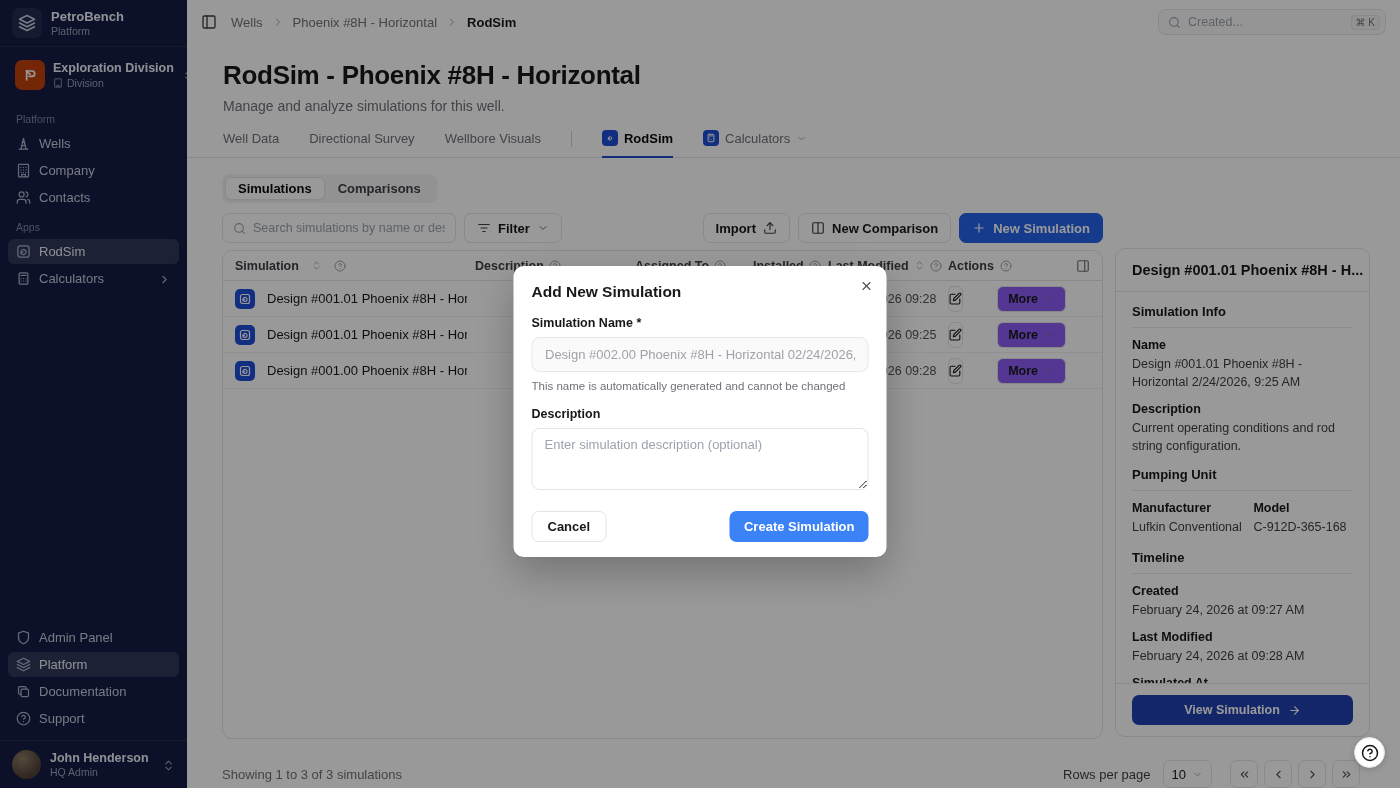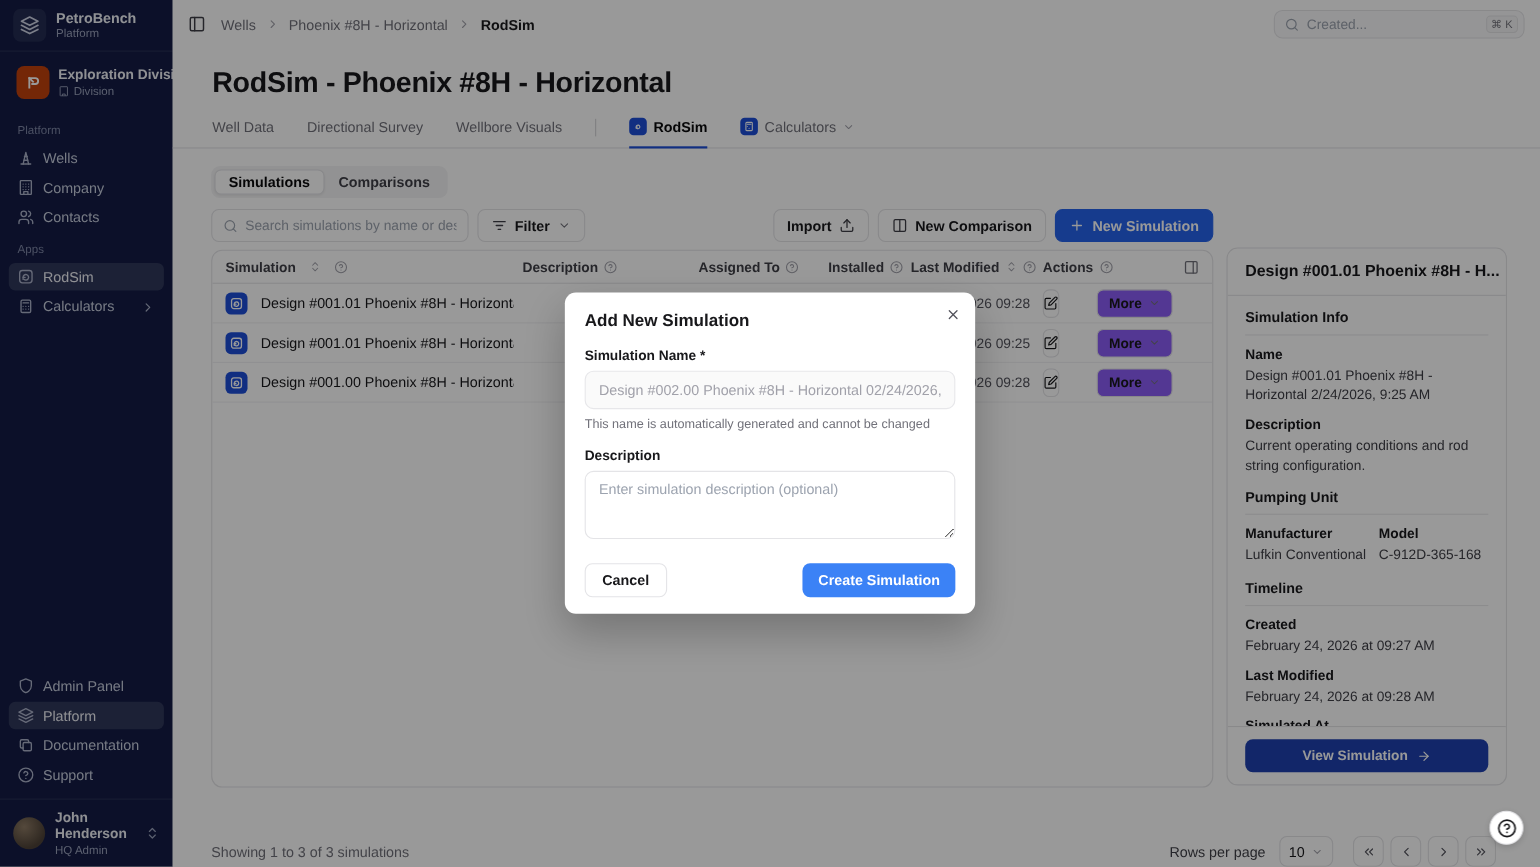--- a/index.html
+++ b/index.html
@@ -1,21 +1,21 @@
 <!DOCTYPE html>
 <html><head>
 <meta charset="utf-8">
 <style>
   * { margin:0; padding:0; box-sizing:border-box; }
   html,body { width:1400px; height:788px; overflow:hidden; }
   body { font-family:"Liberation Sans", sans-serif; background:#fff; color:#18181b; }
   .app { display:flex; width:1400px; height:788px; }
 
   
-  .sidebar { width:157px; height:788px; background:#141c45; color:#d6dae8; display:flex; flex-direction:column; flex:none; }
+  .sidebar { width:187px; height:788px; background:#141c45; color:#d6dae8; display:flex; flex-direction:column; flex:none; }
   .sb-brand { display:flex; align-items:center; gap:9px; padding:8px 12px; height:47px; border-bottom:1px solid rgba(255,255,255,.08); cursor:pointer; }
   .sb-logo { width:30px; height:30px; border-radius:7px; background:rgba(255,255,255,.07); display:flex; align-items:center; justify-content:center; color:#cdd3e4; }
   .sb-brand-name { font-size:13px; font-weight:700; color:#f1f3f8; line-height:1.2; }
   .sb-brand-sub { font-size:10.5px; color:#99a0ba; }
   .sb-ws { display:flex; align-items:center; gap:8px; margin:8px; padding:5px 7px; border-radius:8px; cursor:pointer; }
   .ws-logo { width:30px; height:30px; border-radius:7px; background:#c2410c; display:flex; align-items:center; justify-content:center; flex:none; }
   .ws-name { font-size:12.5px; font-weight:700; color:#eef0f6; line-height:1.25; white-space:nowrap; }
   .ws-type { font-size:10.5px; color:#99a0ba; display:flex; align-items:center; gap:4px; }
   .sb-label { font-size:10.5px; color:#7e86a5; margin:10px 16px 5px; }
   .sb-item { display:flex; align-items:center; gap:8px; margin:1px 8px; padding:5px 8px; border-radius:6px; font-size:13px; color:#c7cddd; cursor:pointer; }
@@ -291,20 +291,21 @@
             <circle cx="11" cy="11" r="8"></circle>
             <path d="m21 21-4.3-4.3"></path>
           </svg>
         <span class="ph">Created...</span>
         <span class="kbd">⌘ K</span>
       </div>
     </header>
 
     <div class="page-head">
       <h1 class="page-title">RodSim - Phoenix #8H - Horizontal</h1>
+      <div class="page-sub">Manage and analyze simulations for this well.</div>
     </div>
 
     <nav class="tabs">
       <span class="tab">
           <span>Well Data</span>
         </span>
       <span class="tab">
           <span>Directional Survey</span>
         </span>
       <span class="tab">

